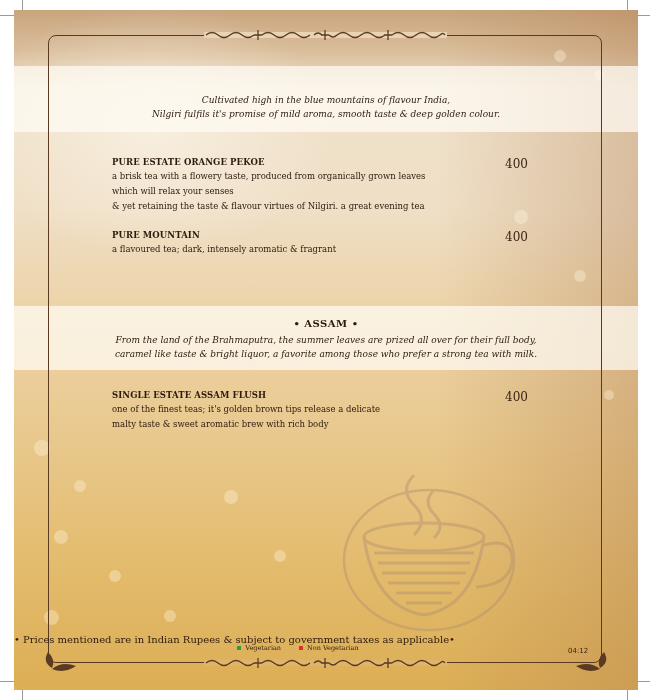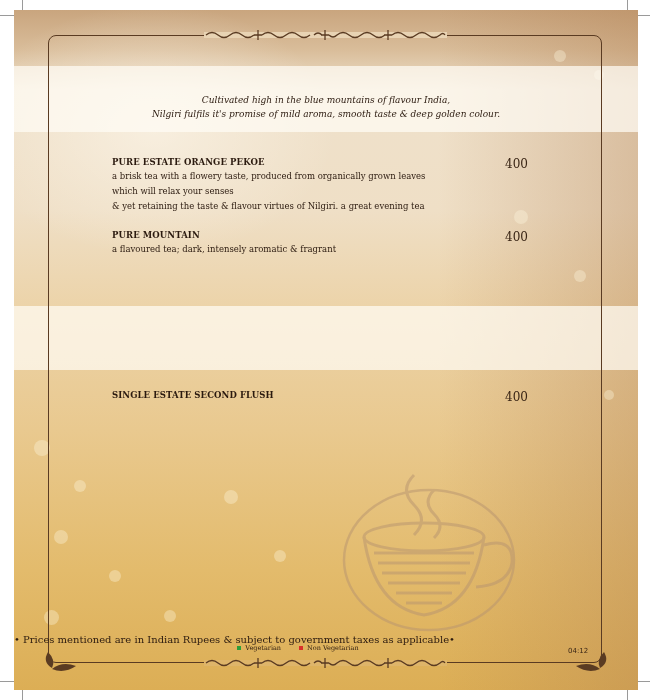--- a/index.html
+++ b/index.html
@@ -148,23 +148,32 @@
     <div>which will relax your senses</div>
     <div>&amp; yet retaining the taste &amp; flavour virtues of Nilgiri. a great evening tea</div>
   </div>
 
   <div class="item-name" style="top:220px;">PURE MOUNTAIN</div>
   <div class="item-price" style="top:220px;">400</div>
   <div class="item-desc" style="top:232px;">
     <div>a flavoured tea; dark, intensely aromatic &amp; fragrant</div>
   </div>
 
+  <div class="section-title" style="top:308px;">• ASSAM •</div>
+  <div class="section-desc" style="top:323px;">
+    <div>From the land of the Brahmaputra, the summer leaves are prized all over for their full body,</div>
+    <div>caramel like taste &amp; bright liquor, a favorite among those who prefer a strong tea with milk.</div>
+  </div>
 
-  <div class="item-name" style="top:380px;">SINGLE ESTATE SECOND FLUSH</div>
+  <div class="item-name" style="top:380px;">SINGLE ESTATE ASSAM FLUSH</div>
   <div class="item-price" style="top:380px;">400</div>
+  <div class="item-desc" style="top:392px;">
+    <div>one of the finest teas; it's golden brown tips release a delicate</div>
+    <div>malty taste &amp; sweet aromatic brew with rich body</div>
+  </div>
 
   <div class="footer-note" style="top:624px;">• Prices mentioned are in Indian Rupees &amp; subject to government taxes as applicable•</div>
   <div class="legend" style="top:634px;">
     <span class="item">
       <span class="sw" style="background:#2e9e3a;"></span><span>Vegetarian</span>
     </span>
     <span class="item">
       <span class="sw" style="background:#d9302a;"></span><span>Non Vegetarian</span>
     </span>
   </div>

